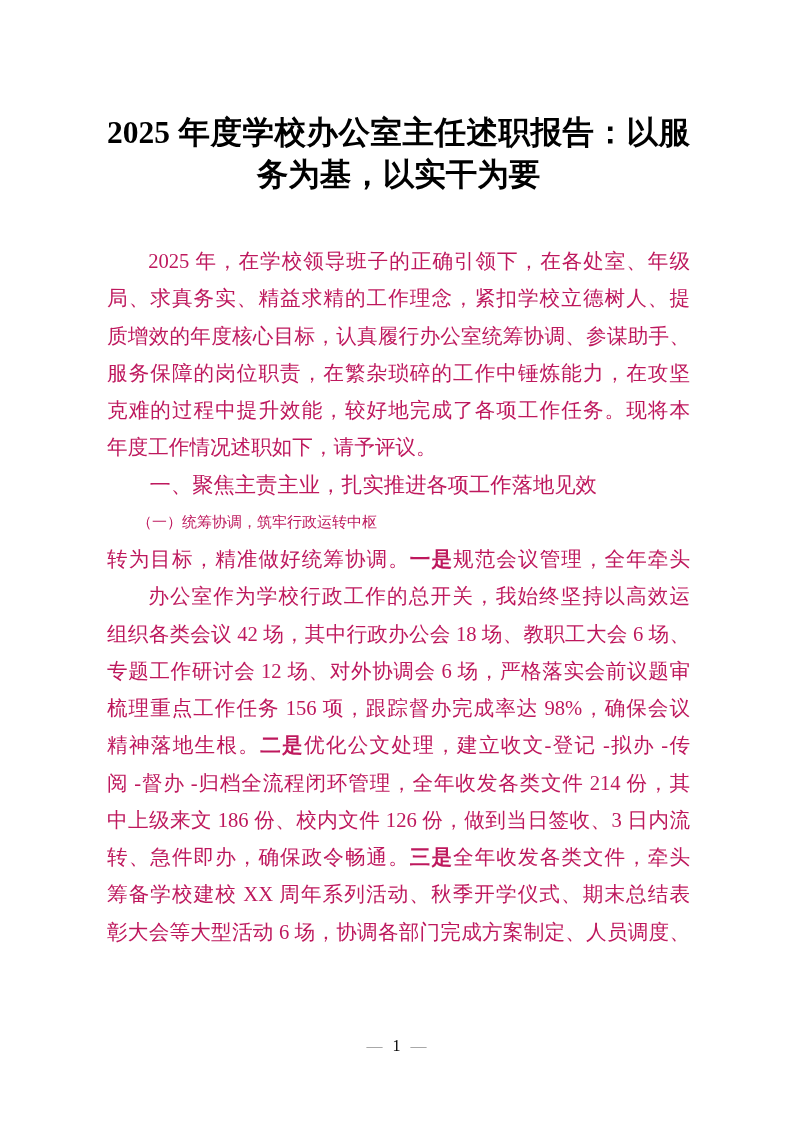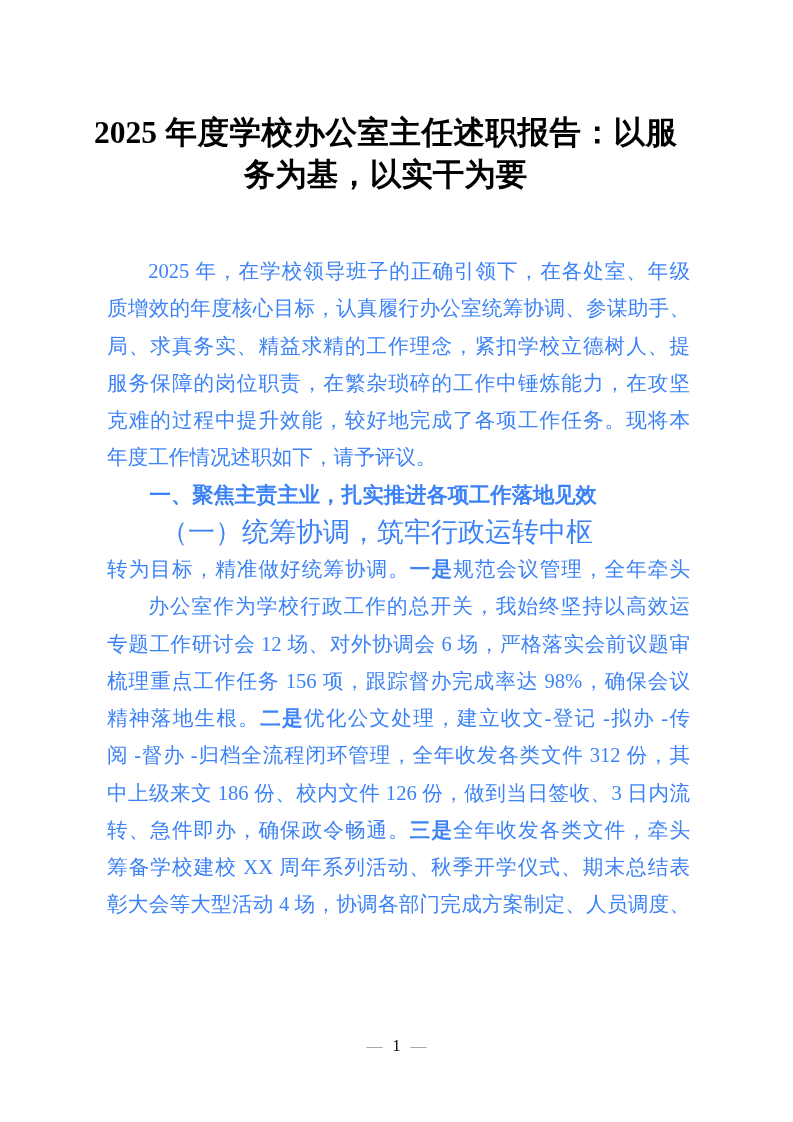--- a/index.html
+++ b/index.html
@@ -10,21 +10,21 @@
     .page {
       position: relative;
       width: 793px;
       height: 1122px;
       background: #ffffff;
       color: #000000;
       overflow: hidden;
     }
     .title {
       position: absolute;
-      left: 94px;
+      left: 107px;
       top: 112px;
       width: 583px;
       margin: 0;
       font-family: "Liberation Serif", "DejaVu Serif", serif;
       font-weight: bold;
       font-size: 31.5px;
       line-height: 42px;
       text-align: center;
       color: #000000;
     }
@@ -32,45 +32,45 @@
       display: block;
       white-space: nowrap;
     }
     .title .tline.full {
       text-align: justify;
       text-align-last: justify;
     }
     .doc-body {
       position: absolute;
       left: 107px;
-      top: 253px;
+      top: 243px;
       width: 583px;
       font-family: "Liberation Serif", "DejaVu Serif", serif;
       font-size: 20.6px;
       line-height: 37.25px;
-      color: #3b82f6;
+      color: #be185d;
     }
     .block { margin: 0; padding: 0; }
     .line {
       display: block;
       text-align: justify;
       text-align-last: justify;
       height: 37.25px;
       overflow: visible;
     }
     .line.indent { padding-left: 2em; }
     .line.last { text-align-last: left; }
     .heading1 {
       font-family: "Liberation Sans", "DejaVu Sans", sans-serif;
-      font-weight: bold;
+      font-weight: normal;
       font-size: 21.3px;
     }
     .heading2 {
       font-family: "Liberation Serif", "DejaVu Serif", serif;
-      font-size: 27px;
+      font-size: 15px;
     }
     .em {
       font-weight: bold;
     }
     .page-number {
       position: absolute;
       left: 0;
       top: 1034px;
       width: 793px;
       text-align: center;
@@ -90,43 +90,44 @@
 
 <div class="page">
   <h1 class="title">
     <span class="tline full">2025 年度学校办公室主任述职报告：以服</span>
     <span class="tline">务为基，以实干为要</span>
   </h1>
 
   <div class="doc-body" id="doc-body">
       <div class="block body">
         <div class="line indent"><span>2025 年，在学校领导班子的正确引领下，在各处室、年级</span></div>
+        <div class="line"><span>局、求真务实、精益求精的工作理念，紧扣学校立德树人、提</span></div>
         <div class="line"><span>质增效的年度核心目标，认真履行办公室统筹协调、参谋助手、</span></div>
-        <div class="line"><span>局、求真务实、精益求精的工作理念，紧扣学校立德树人、提</span></div>
         <div class="line"><span>服务保障的岗位职责，在繁杂琐碎的工作中锤炼能力，在攻坚</span></div>
         <div class="line"><span>克难的过程中提升效能，较好地完成了各项工作任务。现将本</span></div>
         <div class="line last"><span>年度工作情况述职如下，请予评议。</span></div>
       </div>
       <div class="block heading1">
         <div class="line indent last"><span>一、聚焦主责主业，扎实推进各项工作落地见效</span></div>
       </div>
       <div class="block heading2">
         <div class="line indent last"><span>（一）统筹协调，筑牢行政运转中枢</span></div>
       </div>
       <div class="block body">
         <div class="line"><span>转为目标，精准做好统筹协调。</span><span class="em">一是</span><span>规范会议管理，全年牵头</span></div>
         <div class="line indent"><span>办公室作为学校行政工作的总开关，我始终坚持以高效运</span></div>
+        <div class="line"><span>组织各类会议 42 场，其中行政办公会 18 场、教职工大会 6 场、</span></div>
         <div class="line"><span>专题工作研讨会 12 场、对外协调会 6 场，严格落实会前议题审</span></div>
         <div class="line"><span>梳理重点工作任务 156 项，跟踪督办完成率达 98%，确保会议</span></div>
         <div class="line"><span>精神落地生根。</span><span class="em">二是</span><span>优化公文处理，建立收文-登记 -拟办 -传</span></div>
-        <div class="line"><span>阅 -督办 -归档全流程闭环管理，全年收发各类文件 312 份，其</span></div>
+        <div class="line"><span>阅 -督办 -归档全流程闭环管理，全年收发各类文件 214 份，其</span></div>
         <div class="line"><span>中上级来文 186 份、校内文件 126 份，做到当日签收、3 日内流</span></div>
         <div class="line"><span>转、急件即办，确保政令畅通。</span><span class="em">三是</span><span>全年收发各类文件，牵头</span></div>
         <div class="line"><span>筹备学校建校 XX 周年系列活动、秋季开学仪式、期末总结表</span></div>
-        <div class="line"><span>彰大会等大型活动 4 场，协调各部门完成方案制定、人员调度、</span></div>
+        <div class="line"><span>彰大会等大型活动 6 场，协调各部门完成方案制定、人员调度、</span></div>
       </div>
     </div>
 
   <div class="page-number">
     <span class="dash">—</span>
     <span class="num">1</span>
     <span class="dash">—</span>
   </div>
 </div>
 

